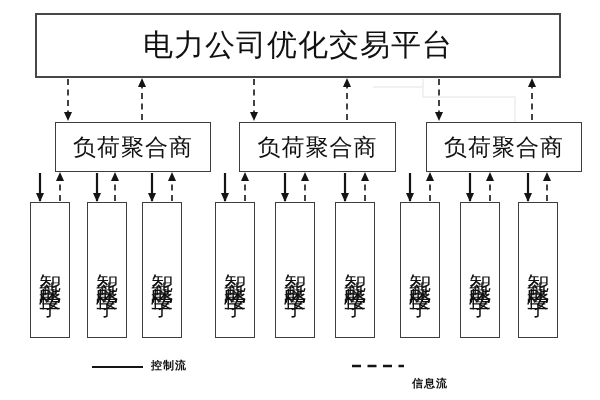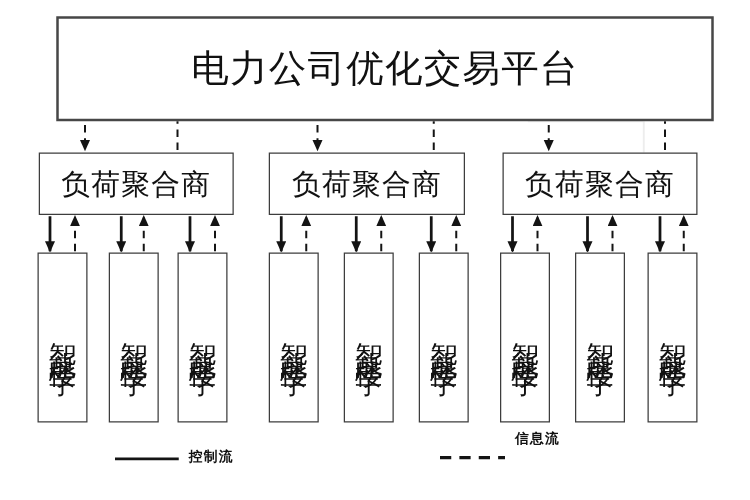--- a/index.html
+++ b/index.html
@@ -14,21 +14,21 @@
   .legendline{stroke:#141414;}
   .legendline.solid{stroke-width:2.2;}
   .legendline.dashed{stroke-width:2.6;stroke-dasharray:9 6.5;}
   .box{
     position:absolute;box-sizing:border-box;background:#fff;
     border:1.6px solid #3d3d3d;
     display:flex;align-items:center;justify-content:center;
     text-align:center;
   }
   .title-box{border-width:2px;border-color:#474747;font-size:30px;letter-spacing:1px;}
-  .agg{font-size:23px;letter-spacing:1px;}
+  .agg{font-size:23px;letter-spacing:1px;margin-left:24px;}
   .building .vtext{
     writing-mode:vertical-rl;text-orientation:upright;
     font-size:22px;letter-spacing:7px;line-height:1;
   }
   .legend-label{
     position:absolute;font-family:"Liberation Sans", sans-serif;
     font-weight:700;font-size:11px;letter-spacing:1px;color:#111;white-space:nowrap;
   }
 </style>
 </head>
@@ -65,21 +65,21 @@
       <line x1="410" y1="173" x2="410" y2="201" class="edge solid" marker-end="url(#ah)"></line>
       <line x1="430" y1="201" x2="430" y2="173" class="edge dashed" marker-end="url(#ah)"></line>
       <line x1="470" y1="173" x2="470" y2="201" class="edge solid" marker-end="url(#ah)"></line>
       <line x1="490" y1="201" x2="490" y2="173" class="edge dashed" marker-end="url(#ah)"></line>
       <line x1="528" y1="173" x2="528" y2="201" class="edge solid" marker-end="url(#ah)"></line>
       <line x1="547" y1="201" x2="547" y2="173" class="edge dashed" marker-end="url(#ah)"></line>
       <line x1="92" y1="367" x2="143" y2="367" class="legendline solid"></line>
       <line x1="352" y1="366" x2="404" y2="366" class="legendline dashed"></line>
     </svg>
 
-  <div class="box title-box" style="left:45px;top:13px;width:526px;height:84px">
+  <div class="box title-box" style="left:35px;top:13px;width:526px;height:65px">
     <span>电力公司优化交易平台</span>
   </div>
 
   <div class="box agg" style="left:31px;top:122px;width:156px;height:50px">
     <span>负荷聚合商</span>
   </div>
   <div class="box agg" style="left:215px;top:122px;width:157px;height:50px">
     <span>负荷聚合商</span>
   </div>
   <div class="box agg" style="left:402px;top:122px;width:156px;height:50px">
@@ -108,15 +108,15 @@
     <span class="vtext">智能楼宇</span>
   </div>
   <div class="box building" style="left:460px;top:202px;width:40px;height:136px">
     <span class="vtext">智能楼宇</span>
   </div>
   <div class="box building" style="left:518px;top:202px;width:40px;height:136px">
     <span class="vtext">智能楼宇</span>
   </div>
 
   <div class="legend-label" style="left:151px;top:358px">控制流</div>
-  <div class="legend-label" style="left:412px;top:343px">信息流</div>
+  <div class="legend-label" style="left:412px;top:376px">信息流</div>
 
 </div>
 
 </body></html>

